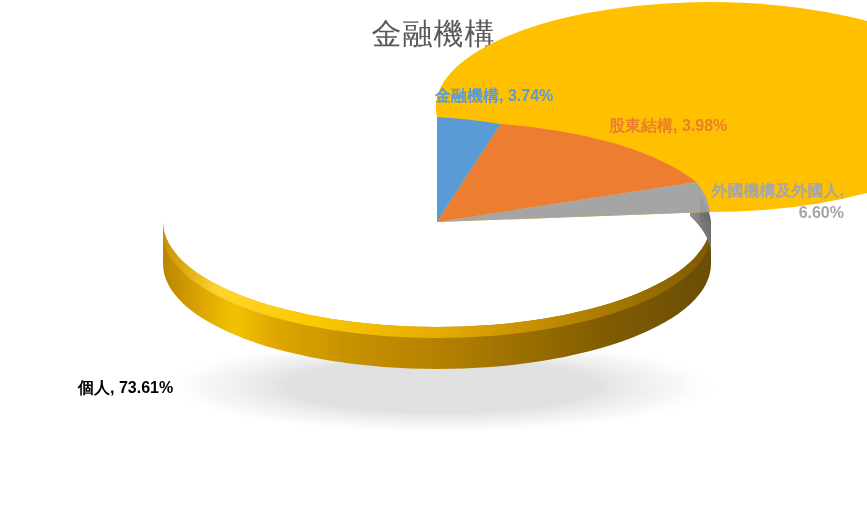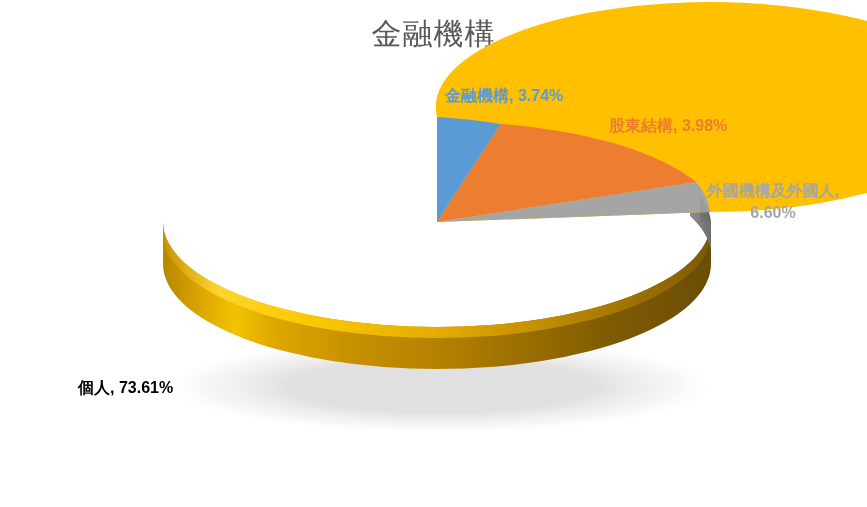--- a/index.html
+++ b/index.html
@@ -46,35 +46,35 @@
     position: absolute;
     font-size: 16px;
     line-height: 22px;
     font-weight: bold;
     white-space: nowrap;
   }
   .data-label .lbl-name { font-weight: bold; }
   .data-label .lbl-pct  { font-weight: bold; }
 
   #label-0 {           
-    left: 445px;
+    left: 435px;
     top: 85px;
     color: #5B9BD5;
   }
   #label-1 {           
     left: 609px;
     top: 115px;
     color: #ED7D31;
   }
   #label-2 {           
     left: 702px;
     top: 180px;
     width: 142px;
     white-space: normal;
-    text-align: center;
+    text-align: right;
     color: #A5A5A5;
   }
   #label-3 {           
     left: 78px;
     top: 377px;
     color: #FFC000;
   }
 </style>
 </head>
 <body style="background: rgb(255, 255, 255);">

